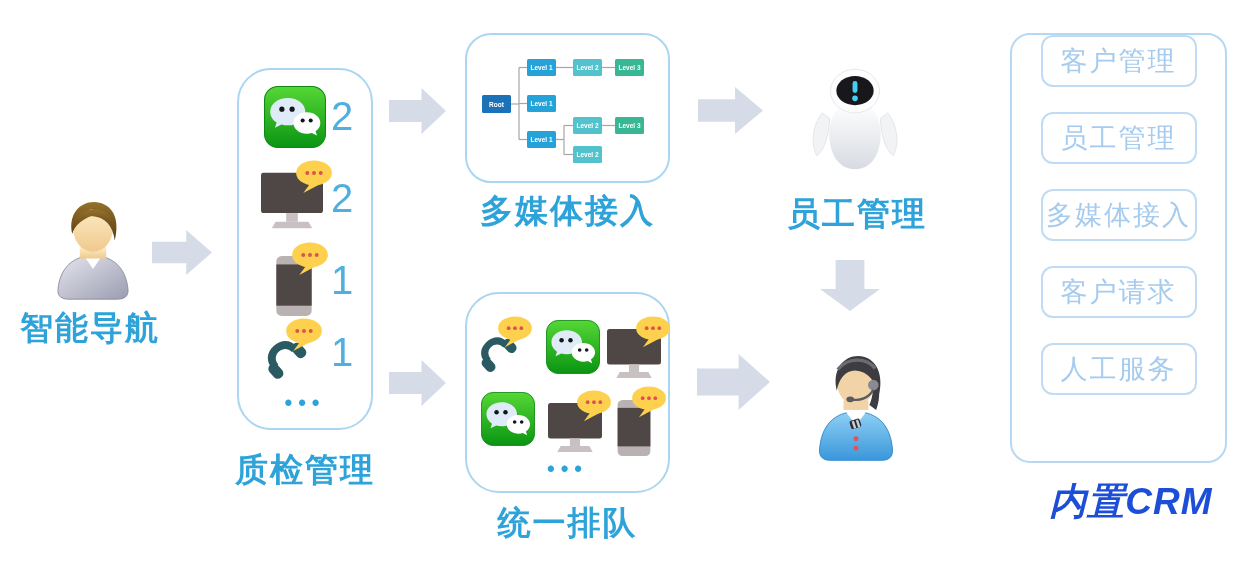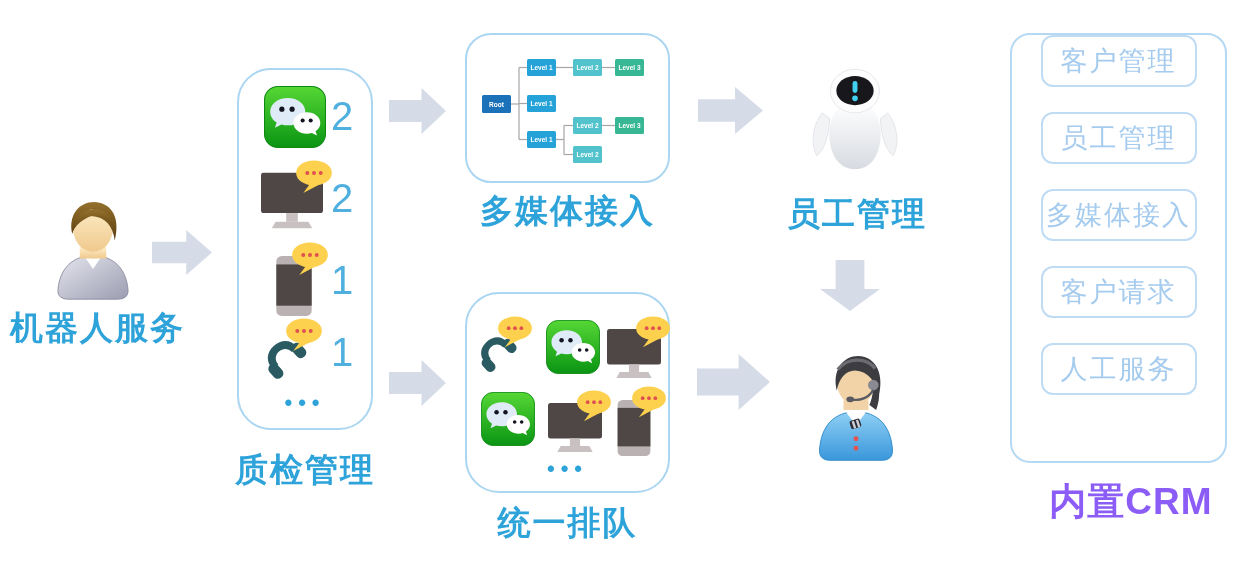--- a/index.html
+++ b/index.html
@@ -3,21 +3,21 @@
 <meta charset="utf-8">
 <title>Flow Diagram</title>
 <style>
   * { margin:0; padding:0; box-sizing:border-box; }
   html,body { background:#ffffff; }
   body { font-family:"Liberation Sans","DejaVu Sans",sans-serif; }
   .canvas { position:relative; width:1255px; height:565px; background:#fff; overflow:hidden; }
 
   .flow-label { position:absolute; color:#2ea3da; font-size:33px; font-weight:600;
                 text-align:center; letter-spacing:2px; white-space:nowrap; }
-  .flow-label.big { font-size:37px; font-weight:700; color:#8b5cf6; letter-spacing:1px; }
+  .flow-label.big { font-size:37px; font-weight:700; color:#1d4ed8; letter-spacing:1px;font-style:italic; }
 
   .panel { position:absolute; background:#fff; border:2px solid #abd6f2; }
 
   .arrow { position:absolute; background:#d6dce7; }
   .arrow.right { clip-path: polygon(0 26%, 57% 26%, 57% 0, 100% 50%, 57% 100%, 57% 74%, 0 74%); }
   .arrow.down  { clip-path: polygon(26% 0, 74% 0, 74% 57%, 100% 57%, 50% 100%, 0 57%, 26% 57%); }
 
   .abs { position:absolute; }
   .count { position:absolute; color:#4fafdf; font-size:40px; font-weight:400; line-height:1; }
   .dots { position:absolute; color:#2ea3da; font-size:22px; font-weight:700;
@@ -142,21 +142,21 @@
       <circle cx="55" cy="34" r="3.1" fill="#41d0f0"></circle>
     </symbol>
   </defs>
 </svg>
 
 <div class="canvas">
 
   <svg class="abs" style="left:45px; top:196px" width="96" height="106" viewBox="0 0 100 112">
       <use href="#sym-person"></use>
     </svg>
-  <div class="flow-label" style="left:10px; top:306px; width:160px">机器人服务</div>
+  <div class="flow-label" style="left:10px; top:306px; width:160px">智能导航</div>
 
   <div class="arrow right" style="left:152px; top:230px; width:60px; height:45px"></div>
 
   <div class="panel" style="left:237px; top:68px; width:136px; height:362px; border-radius:34px">
 
     <svg class="abs" style="left:25px; top:16px" width="62" height="62" viewBox="0 0 60 60">
         <use href="#sym-wechat"></use>
       </svg>
     <div class="count" style="left:92px; top:26px">2</div>
 

